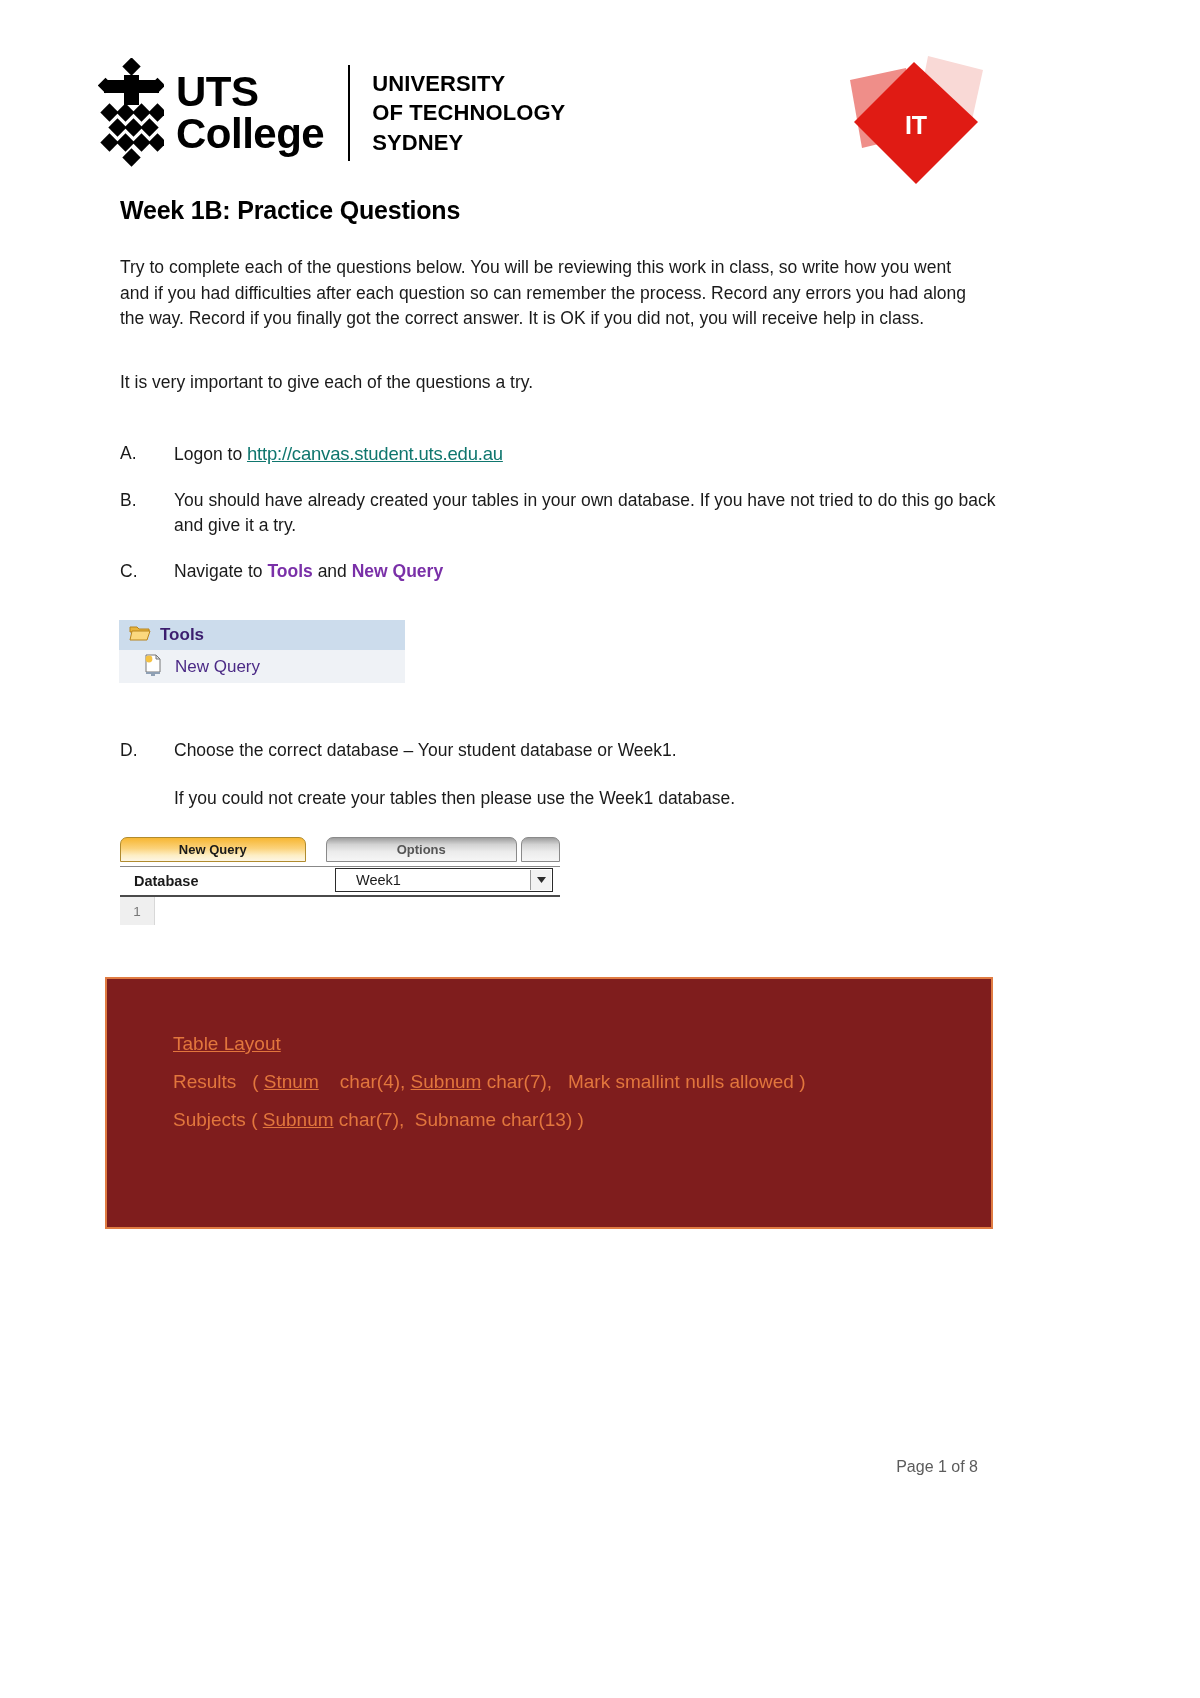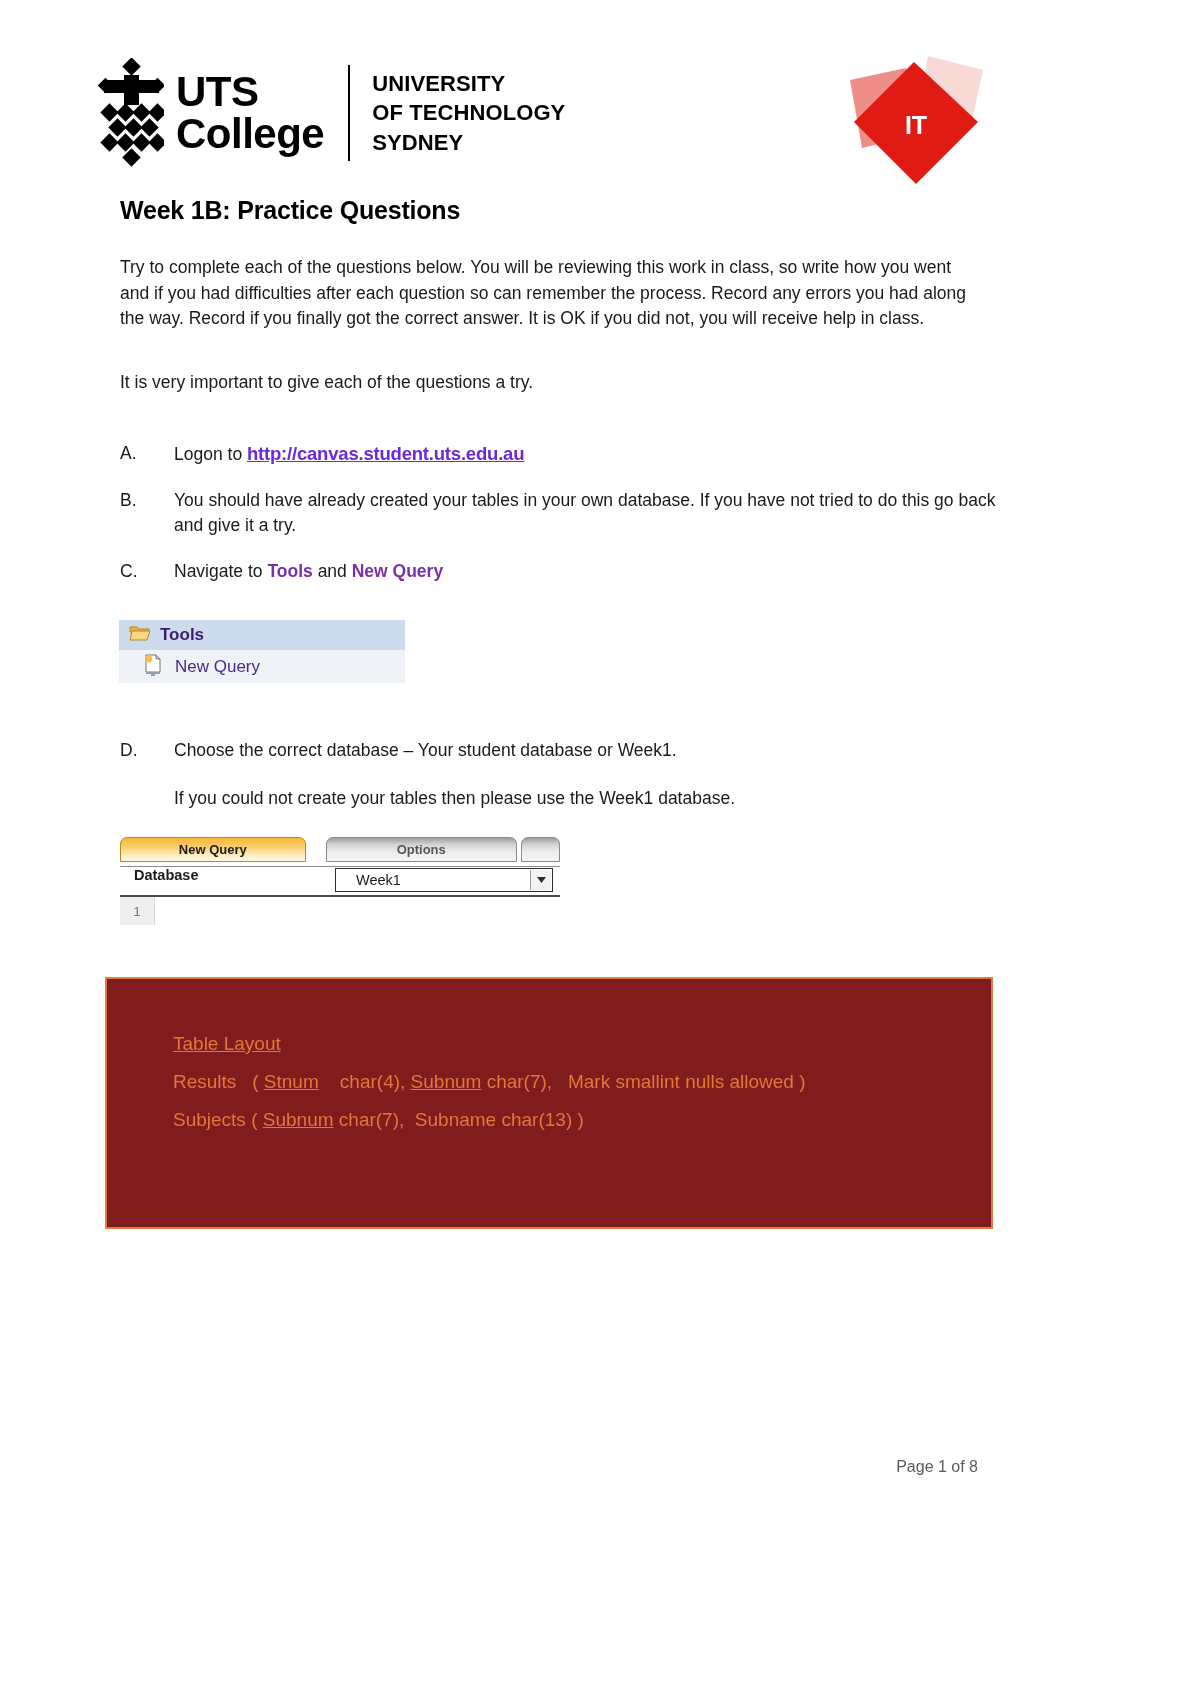--- a/index.html
+++ b/index.html
@@ -41,21 +41,21 @@
 
   .olist { position:absolute; left:120px; top:441px; width:880px; }
   .li { position:relative; display:flex; margin-bottom:20px; font-size:17.5px; line-height:25.6px; color:#1a1a1a; }
   .li .marker { flex:0 0 54px; }
   .li .txt { flex:1 1 auto; }
   .li-c { margin-bottom:12px; }
   .li-d .txt { }
   .sub-line { margin-top:22px; }
 
   a.link {
-    color:#6d28d9; font-weight:bold; text-decoration:underline;
+    color:#0f766e; font-weight:normal; text-decoration:underline;
     font-size:18.5px; letter-spacing:-0.2px;
   }
   .purple { color:#7a30a8; font-weight:bold; }
 
   
   .tools-shot { position:absolute; left:119px; top:620px; width:286px; }
   .tools-head {
     background:#ccdcec; height:30px; display:flex; align-items:center;
     padding-left:10px; box-sizing:border-box;
   }
@@ -88,21 +88,21 @@
     background:linear-gradient(to bottom,#9d9d9d 0%,#d2d2d2 28%,#ececec 60%,#f6f6f6 100%);
     z-index:2;
   }
   .nq-tab.stub {
     width:40px; margin-left:4px;
     background:linear-gradient(to bottom,#9d9d9d 0%,#d2d2d2 28%,#ececec 60%,#f6f6f6 100%);
     z-index:1;
   }
   .nq-tabstrip-line { height:4px; border-bottom:1px solid #888; }
   .nq-dbrow {
-    height:28px; display:flex; 
+    height:28px; display:flex; align-items:center;
     background:#ffffff; position:relative;
     border-bottom:2px solid #4a4a4a;
   }
   .nq-dblabel { font-size:14.5px; font-weight:bold; color:#1a1a1a; margin-left:14px; width:200px; }
   .nq-select {
     position:absolute; left:215px; top:1px; width:218px; height:24px;
     border:1px solid #2b2b2b; background:#fff; box-sizing:border-box;
     display:flex; align-items:center;
   }
   .nq-select .val { font-size:14.5px; color:#1a1a1a; margin-left:20px; }

